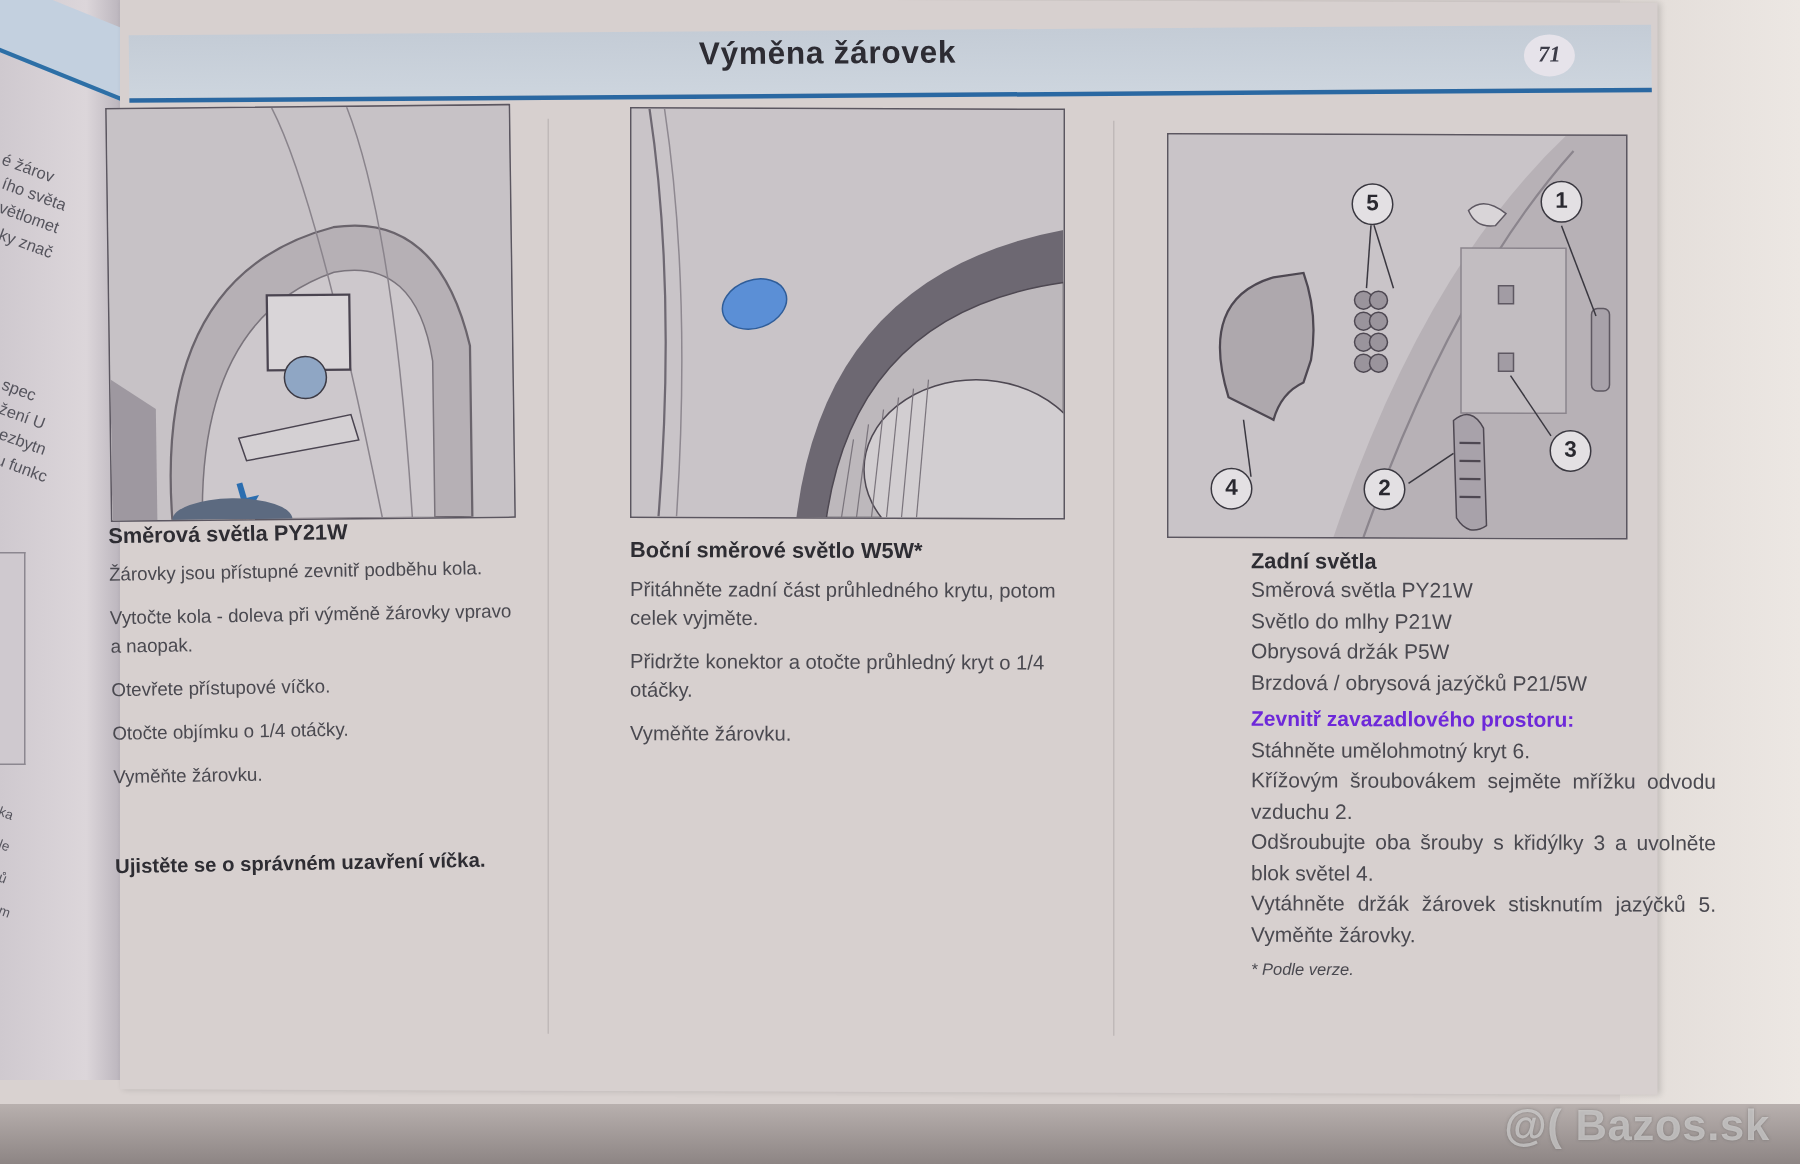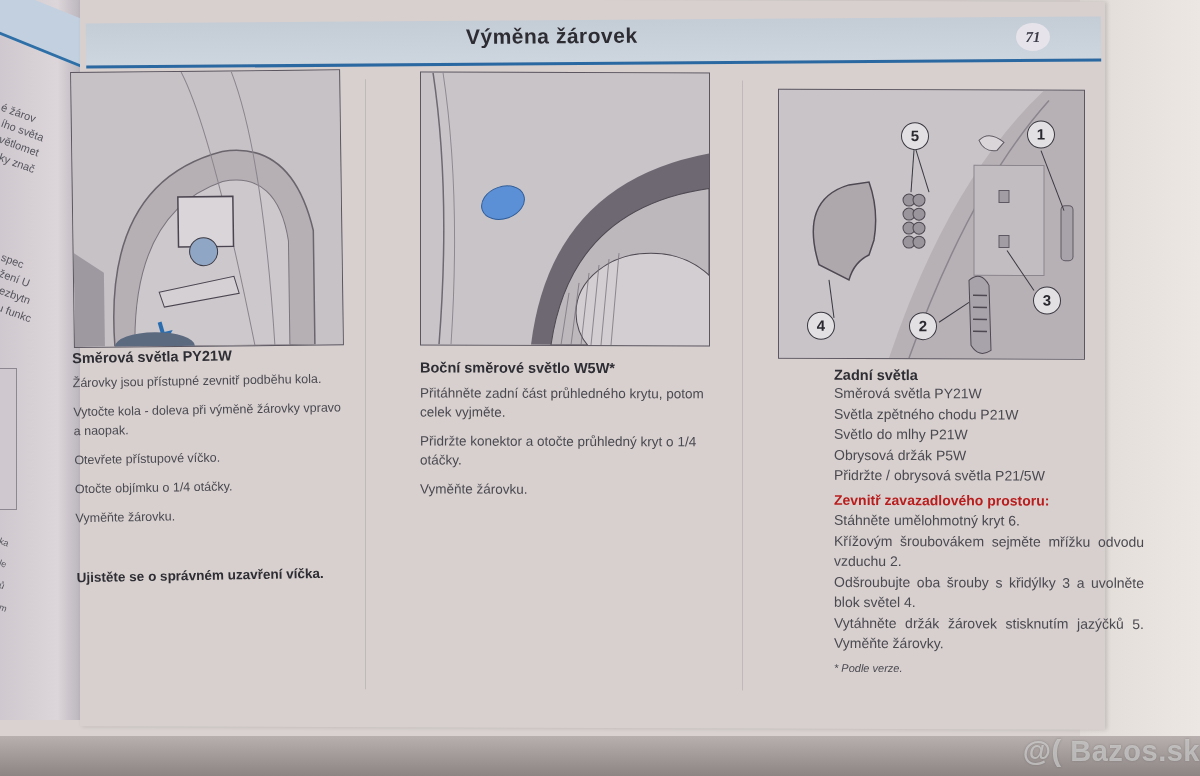--- a/index.html
+++ b/index.html
@@ -13,24 +13,24 @@
   .page{position:absolute;left:80px;top:0;width:1025px;height:728px;background:#d7d0cf;box-shadow:2px 0 4px rgba(0,0,0,.15);transform:skewY(0.2deg);}
   .header{position:absolute;left:6px;top:20px;width:1015px;height:42px;background:linear-gradient(180deg,#c4ccd6,#cdd5de);border-bottom:3px solid #2a68a2;transform:rotate(-0.6deg);}
   .title{position:absolute;left:380px;top:4px;font-size:21px;font-weight:bold;color:#2d2c33;letter-spacing:.5px;}
   .pgnum{position:absolute;left:930px;top:6px;width:34px;height:28px;border-radius:50%;background:#e6e3ea;font-family:"Liberation Serif",serif;font-style:italic;font-weight:bold;font-size:15px;color:#3c3c48;text-align:center;line-height:28px;}
   .col{position:absolute;top:70px;}
   .vdiv{position:absolute;top:80px;width:1px;height:610px;background:#c0b9b9;}
   .fig{position:absolute;border:1.5px solid #5b5660;background:#c9c4c7;overflow:hidden;}
   .h{font-weight:bold;color:#2e2d33;font-size:14.5px;margin:0 0 8px;}
   .p{color:#4a4950;font-size:13.5px;line-height:19px;margin:0 0 10px;}
   .l{color:#4a4950;font-size:14px;line-height:20.5px;margin:0;}
-  .lb{color:#b91c1c;font-weight:bold;font-size:14px;line-height:20.5px;margin:4px 0 0;}
+  .lb{color:#6d28d9;font-weight:bold;font-size:14px;line-height:20.5px;margin:4px 0 0;}
   .note{color:#4a4950;font-size:11px;font-style:italic;margin-top:8px;}
   .callout{position:absolute;width:26px;height:26px;border-radius:50%;border:1.5px solid #3a3840;background:#e3e0e3;font-weight:bold;font-size:15px;color:#2a2930;text-align:center;line-height:26px;}
-  .watermark{position:absolute;right:0;bottom:8px;color:rgba(235,235,235,.55);font-size:29px;font-weight:bold;letter-spacing:.5px;text-shadow:0 0 2px rgba(90,90,90,.5);}
+  .watermark{position:absolute;right:20px;bottom:8px;color:rgba(235,235,235,.55);font-size:29px;font-weight:bold;letter-spacing:.5px;text-shadow:0 0 2px rgba(90,90,90,.5);}
 </style>
 </head>
 <body>
 
 <div class="bg-right"></div>
 <div class="bottom-edge"></div>
 
 <div class="prev-page">
   <div class="bar"></div>
   <div class="prev-frag" style="left:4px;top:100px;">é žárov</div>
@@ -155,24 +155,23 @@
       </svg>
       <div class="callout" style="left:122px;top:32px;">5</div>
       <div class="callout" style="left:248px;top:30px;">1</div>
       <div class="callout" style="left:254px;top:196px;">3</div>
       <div class="callout" style="left:130px;top:222px;">2</div>
       <div class="callout" style="left:28px;top:222px;">4</div>
     </div>
     <div style="position:absolute;left:16px;top:296px;width:320px;margin-left:40px;">
       <div class="h" style="margin-bottom:0;">Zadní světla</div>
       <div class="l">Směrová světla PY21W</div>
-      <div class="l">Světla zpětného chodu P21W</div>
       <div class="l">Světlo do mlhy P21W</div>
       <div class="l">Obrysová držák P5W</div>
-      <div class="l">Přidržte / obrysová světla P21/5W</div>
+      <div class="l">Brzdová / obrysová jazýčků P21/5W</div>
       <div class="lb">Zevnitř zavazadlového prostoru:</div>
       <div class="l" style="width:310px;text-align:justify;">Stáhněte umělohmotný kryt 6.</div>
       <div class="l" style="width:310px;text-align:justify;">Křížovým šroubovákem sejměte mřížku odvodu vzduchu 2.</div>
       <div class="l" style="width:310px;text-align:justify;">Odšroubujte oba šrouby s křidýlky 3 a uvolněte blok světel 4.</div>
       <div class="l" style="width:310px;text-align:justify;">Vytáhněte držák žárovek stisknutím jazýčků 5. Vyměňte žárovky.</div>
       <div class="note">* Podle verze.</div>
     </div>
   </div>
 </div>
 

